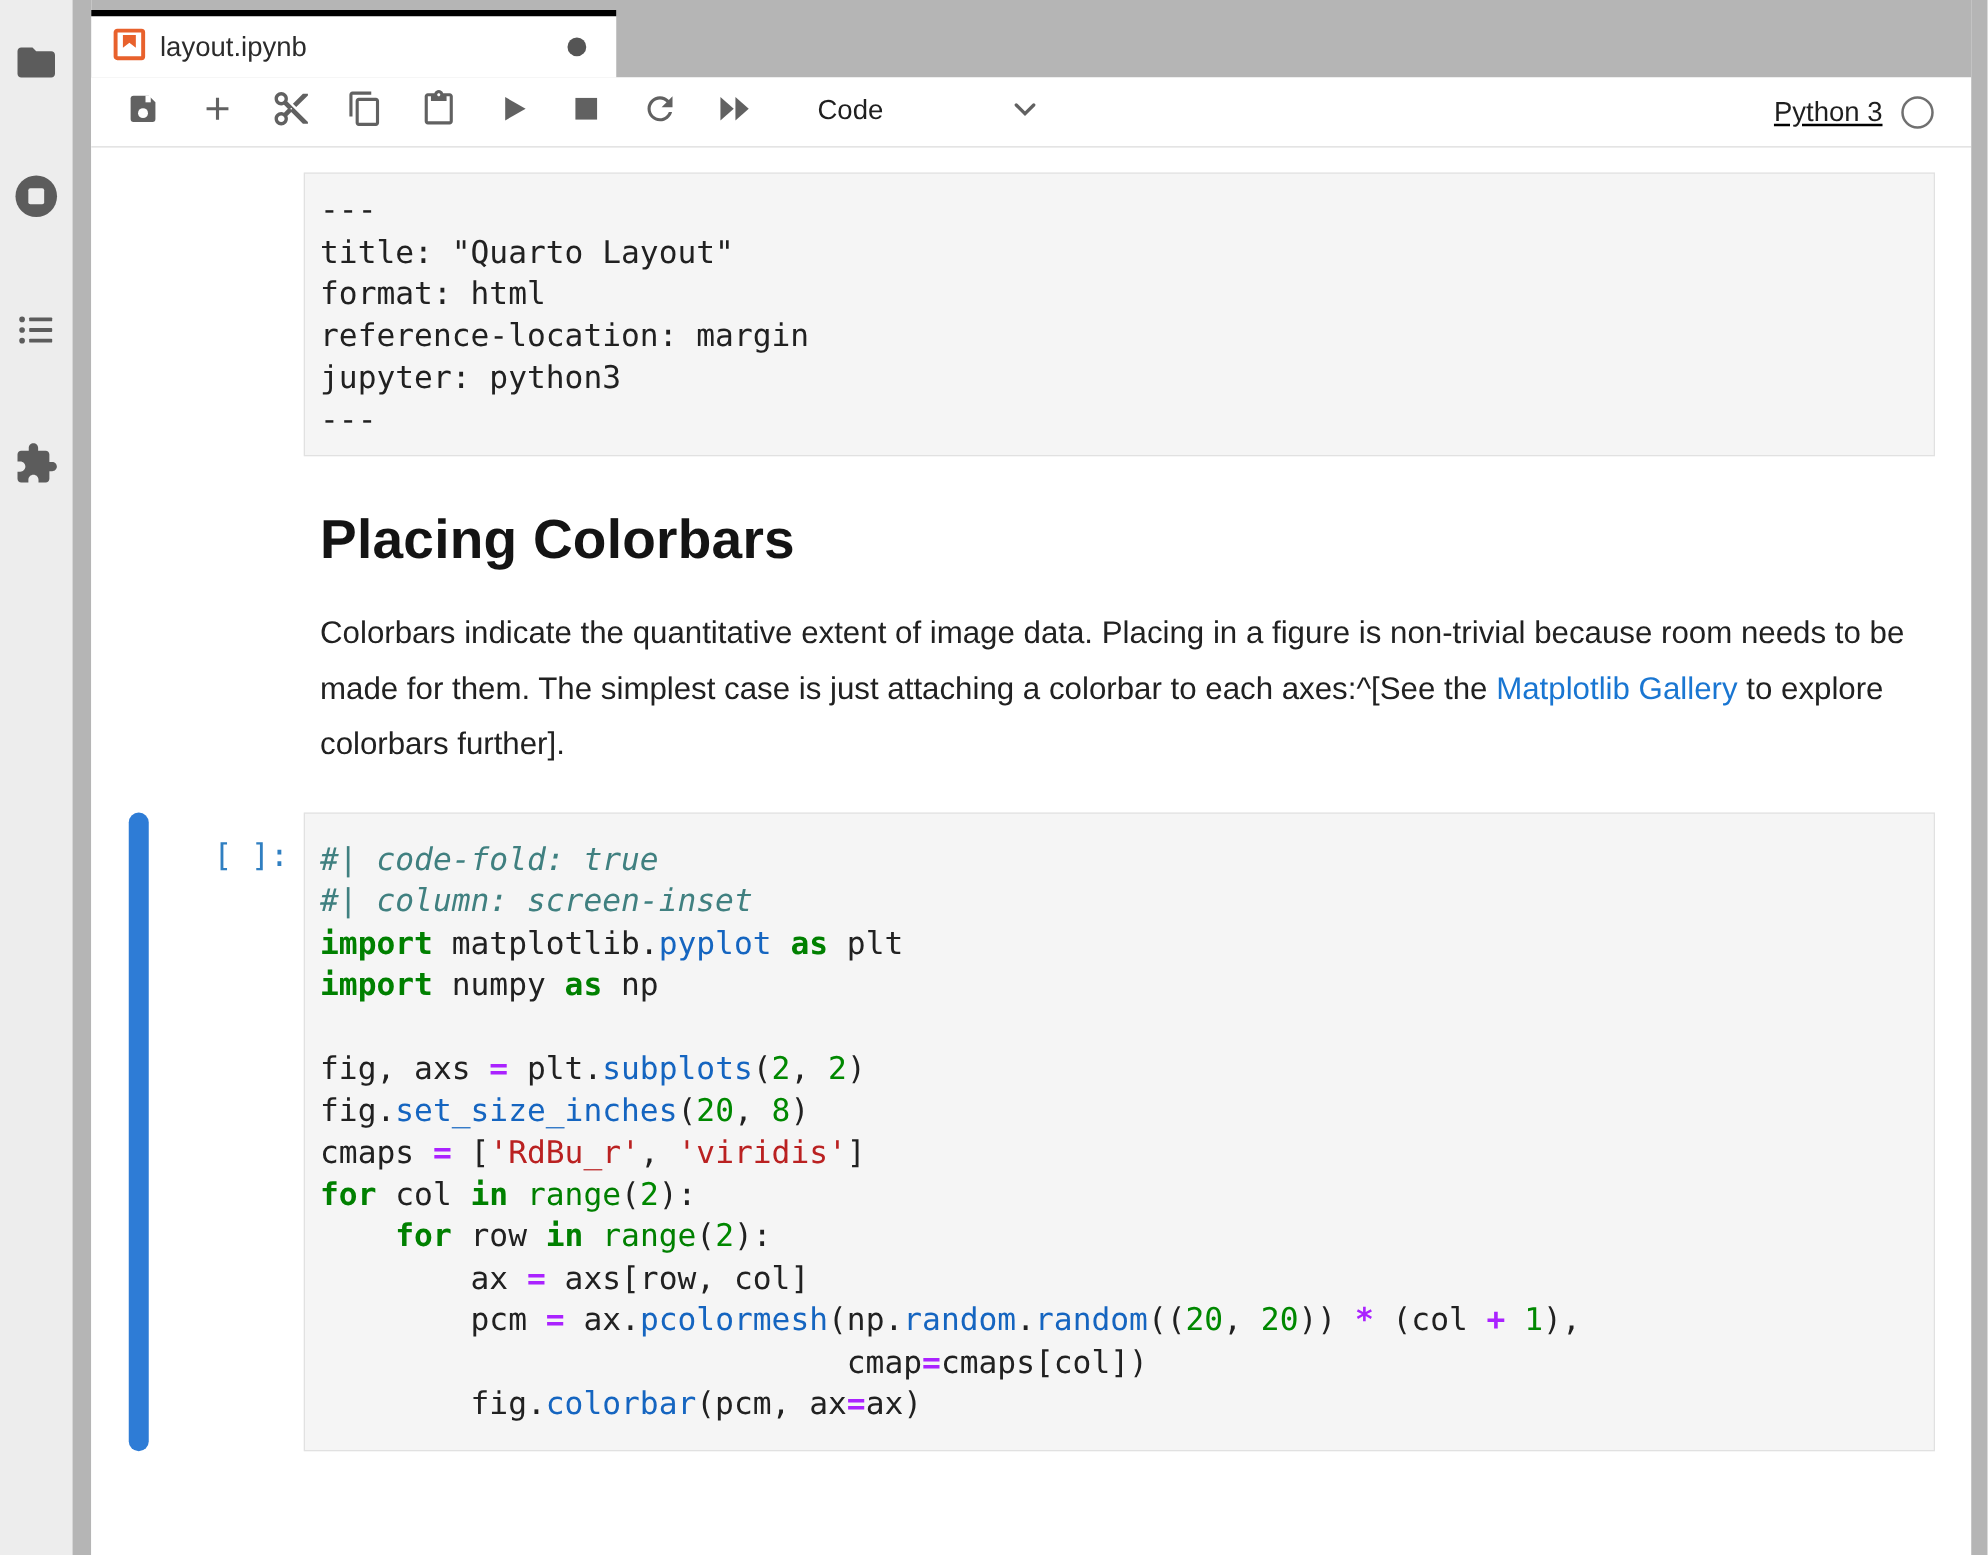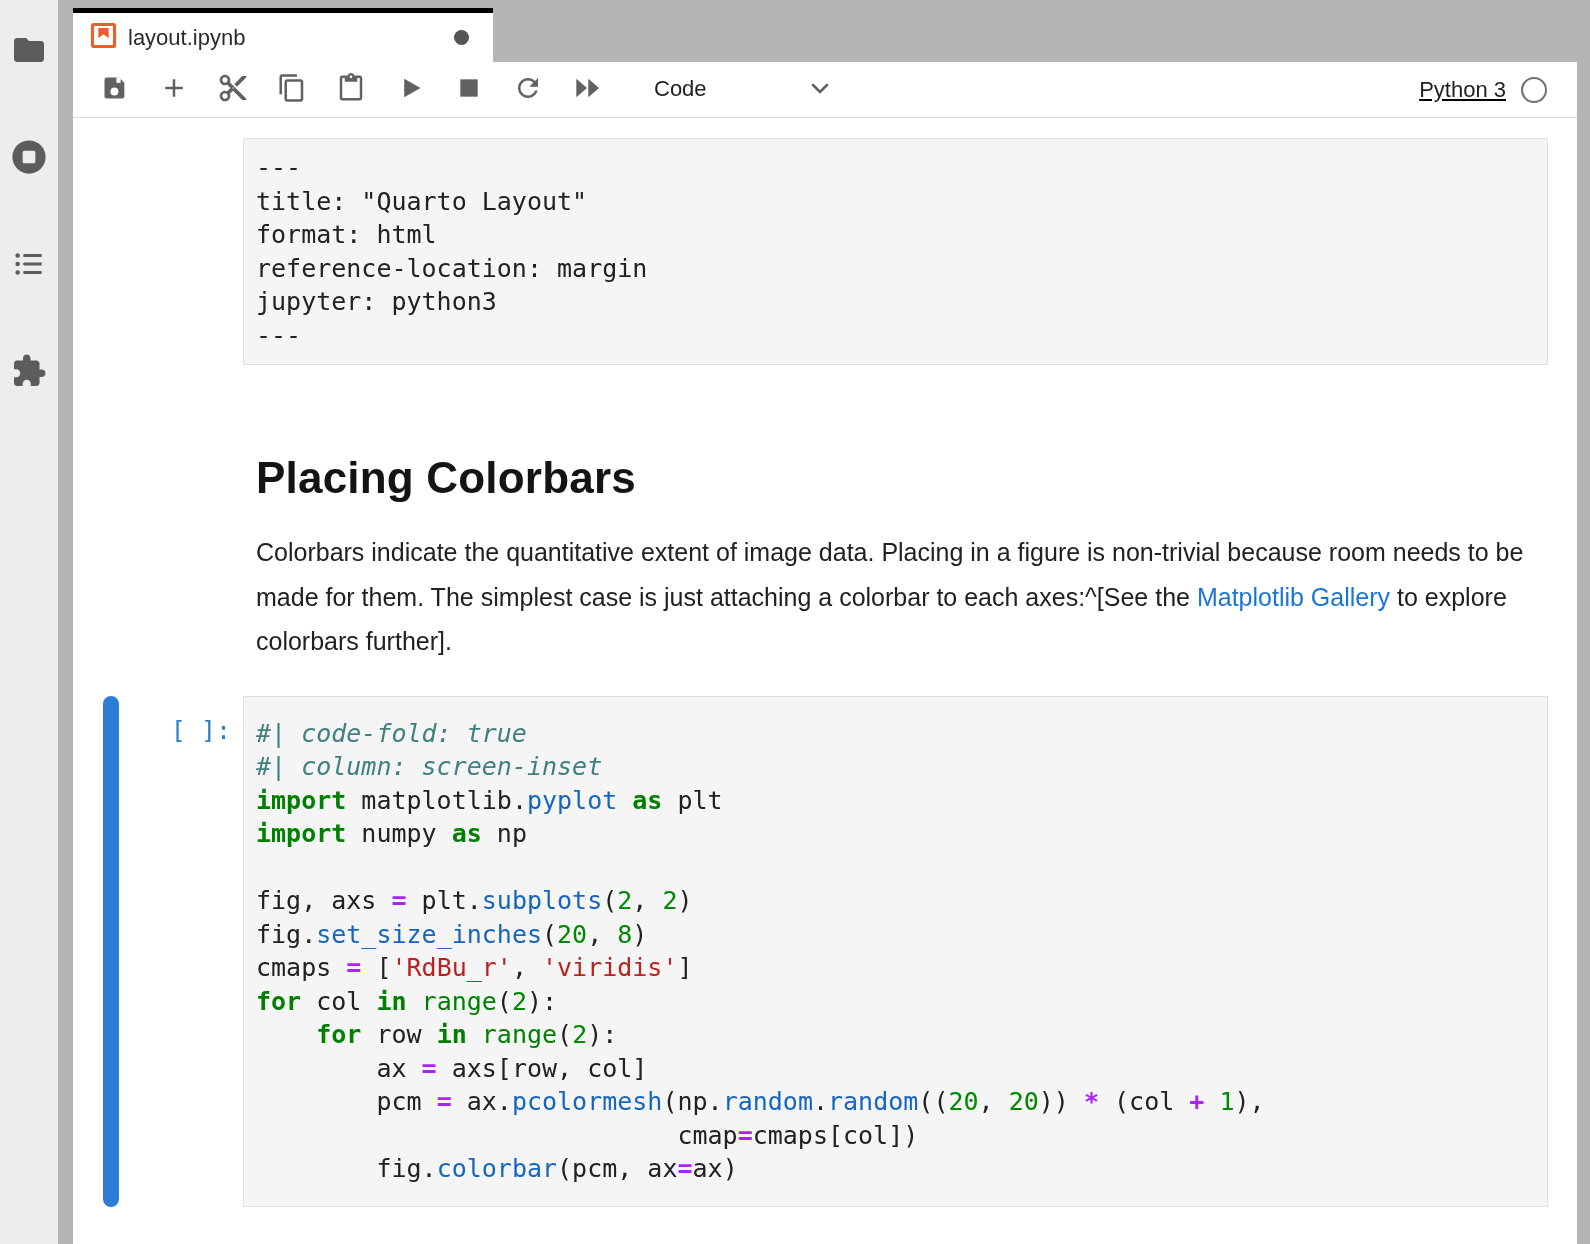--- a/index.html
+++ b/index.html
@@ -47,21 +47,21 @@
                 font-family:"DejaVu Sans Mono", monospace; font-size:25px; line-height:33.5px; color:#212121; }
   .cm-line { white-space:pre; min-height:33.5px; }
 
   .code-cell { padding:20px 12px; }
   .collapser { position:absolute; left:30px; top:0; width:16px; height:100%;
                background:#2e7cd6; border-radius:8px; cursor:pointer; }
   .prompt { font-family:"DejaVu Sans Mono", monospace; font-size:25px; color:#307fc1;
             padding:20px 12px 0 0; white-space:pre; }
 
   .md-row { margin-top:40px; }
-  .md-body { padding:0 13px;margin-top:46px; }
+  .md-body { padding:0 13px; }
   .md-h1 { font-size:44px; line-height:53px; font-weight:700; color:#141414; letter-spacing:.2px; }
   .md-p  { margin-top:26px; font-size:25px; line-height:44.5px; color:#212121; }
   .md-link { color:#1976d2; cursor:pointer; text-decoration:none; }
 
   .raw-row { margin-top:0; }
   .code-row { margin-top:32px; }
 
   
   .tok-com { color:#408080; font-style:italic; }
   .tok-kw  { color:#008000; font-weight:bold; }

